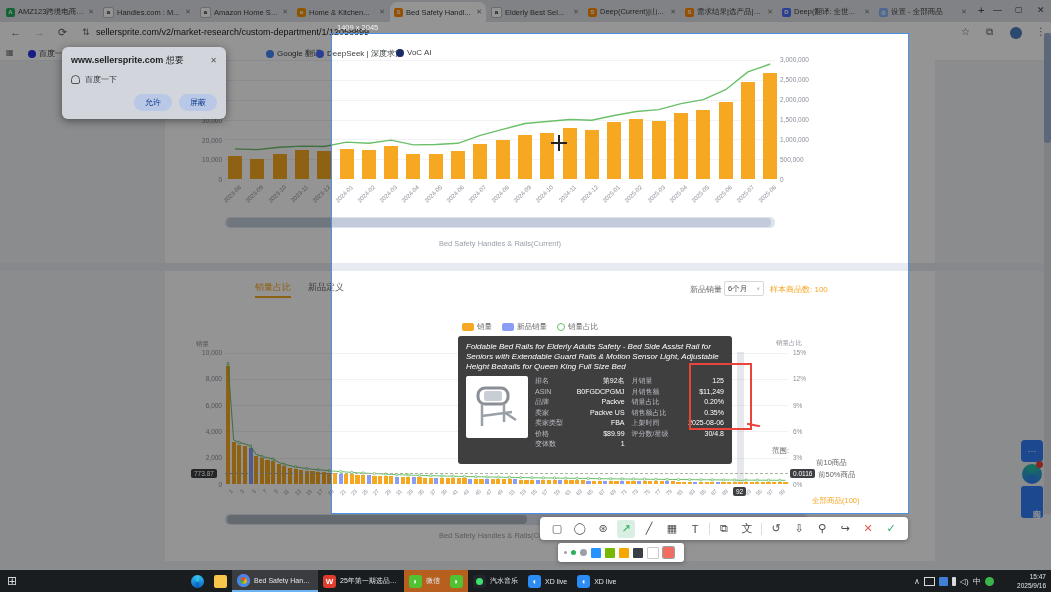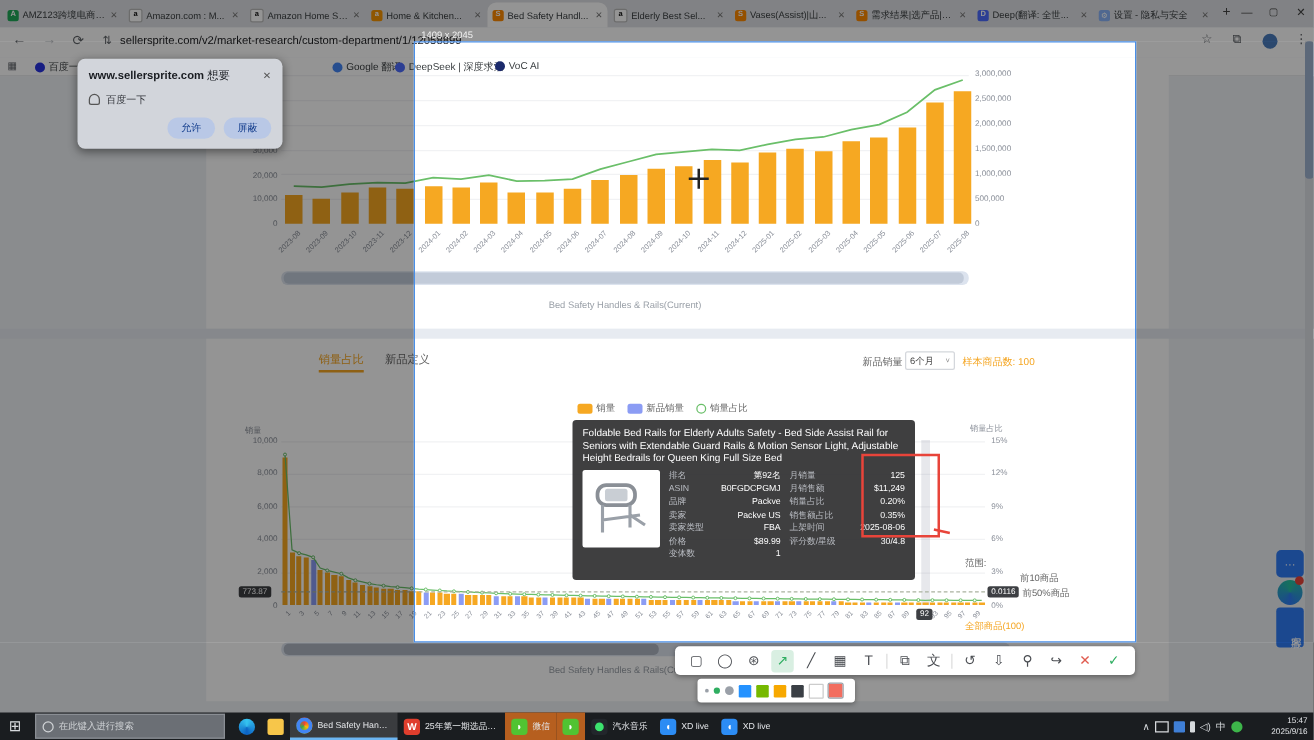--- a/index.html
+++ b/index.html
@@ -20,21 +20,21 @@
   #bmbar{left:0;top:46px;width:1051px;height:14px;background:#fff;border-bottom:1px solid #e8eaed;}
   .bm{font-size:8px;color:#3c4043;top:48px;display:flex;align-items:center;gap:3px;}
   .bm .bic{width:8px;height:8px;border-radius:50%;}
   .card{background:#fff;}
   .tick{font-size:6.5px;color:#8a8f99;}
   .xlab{font-size:6px;color:#8a8f99;transform:translateX(-100%) rotate(-45deg);transform-origin:100% 0;}
   .badge{background:#3d3f43;color:#fff;font-size:6.5px;padding:1px 3px;border-radius:2px;z-index:5;}
   .gline{height:1px;background:#f1f2f4;}
   #tooltip{left:458px;top:336px;width:274px;height:128px;background:rgba(48,48,50,.93);
     border-radius:3px;z-index:30;color:#eee;padding:6px 8px;box-sizing:border-box;}
-  #tooltip .tt{font-size:8px;line-height:10px;color:#fff;}
+  #tooltip .tt{font-size:8px;line-height:10px;color:#fff;font-style:italic;}
   .trow{display:flex;font-size:7px;line-height:10.5px;}
   .trow .k{color:#b9bcc2;}
   .trow .v{margin-left:auto;color:#fff;}
   #snip-toolbar{left:540px;top:517px;width:368px;height:23px;background:#fff;border-radius:4px;
     box-shadow:0 1px 4px rgba(0,0,0,.35);display:flex;align-items:center;justify-content:space-between;
     padding:0 8px;box-sizing:border-box;z-index:70;}
   .tool{width:18px;height:18px;display:flex;align-items:center;justify-content:center;
     font-size:11px;color:#4a4d52;border-radius:3px;}
   .tool.active{background:#d9efe2;color:#2fae61;}
   .tsep{width:1px;height:12px;background:#ddd;}
@@ -110,21 +110,21 @@
       <span style="width:8px;height:8px;border:1.5px solid #6abf69;border-radius:50%;box-sizing:border-box;"></span>
       <span style="font-size:7.5px;color:#666;">销量占比</span>
     </span>
   </div>
 
   <div id="dist-chart" class="abs"></div>
 
   <span class="abs" style="left:772px;top:446px;font-size:7.5px;color:#666;">范围:</span>
   <span class="abs" style="left:816px;top:458px;font-size:7.5px;color:#666;">前10商品</span>
   <span class="abs" style="left:818px;top:470px;font-size:7.5px;color:#666;">前50%商品</span>
-  <span class="abs" style="left:772px;top:496px;font-size:7.5px;color:#f5a623;">全部商品(100)</span>
+  <span class="abs" style="left:812px;top:496px;font-size:7.5px;color:#f5a623;">全部商品(100)</span>
 
   <div id="tooltip" class="abs">
     <div class="tt">Foldable Bed Rails for Elderly Adults Safety - Bed Side Assist Rail for Seniors with Extendable Guard Rails &amp; Motion Sensor Light, Adjustable Height Bedrails for Queen King Full Size Bed</div>
     <div class="flex" style="margin-top:4px;align-items:flex-start;gap:7px;">
       <div style="width:62px;height:62px;background:#fff;border-radius:2px;flex:0 0 auto;display:flex;align-items:center;justify-content:center;">
         <svg width="50" height="50" viewBox="0 0 50 50">
           <rect x="6" y="6" width="30" height="16" rx="7" fill="none" stroke="#8a8f96" stroke-width="3"></rect>
           <rect x="12" y="9" width="18" height="10" rx="2" fill="#c9ced4"></rect>
           <path d="M10 22 L10 44 M32 22 L32 40 M10 34 L40 30 M32 30 L44 38" stroke="#9aa0a8" stroke-width="2.5" fill="none"></path>
         </svg>
@@ -258,24 +258,20 @@
       <span style="width: 10px; height: 10px; background: rgb(36, 146, 255); display: inline-block; border-radius: 1px;"></span>
       <span style="width: 10px; height: 10px; background: rgb(118, 185, 0); display: inline-block; border-radius: 1px;"></span>
       <span style="width: 10px; height: 10px; background: rgb(247, 168, 0); display: inline-block; border-radius: 1px;"></span>
       <span style="width: 10px; height: 10px; background: rgb(58, 63, 69); display: inline-block; border-radius: 1px;"></span>
       <span style="width: 10px; height: 10px; background: rgb(255, 255, 255); display: inline-block; border-radius: 1px; border: 1px solid rgb(204, 204, 204);"></span>
       <span style="width: 11px; height: 11px; background: rgb(242, 109, 95); display: inline-block; border-radius: 1px; outline: rgb(154, 160, 168) solid 1.5px;"></span>
     </div>
 
   <div id="taskbar" class="abs"></div>
   <span class="abs" style="left:7px;top:574px;font-size:12px;color:#d7dadd;z-index:51;">⊞</span>
-  <div class="abs flex" style="left:28px;top:571px;width:152px;height:20px;background:#6b6f75;border:1px solid #8a8e94;box-sizing:border-box;gap:4px;padding:0 5px;z-index:51;">
-    <span style="width:7px;height:7px;border:1.2px solid #d0d3d6;border-radius:50%;display:inline-block;"></span>
-    <span style="font-size:7.5px;color:#d0d3d6;">在此键入进行搜索</span>
-  </div>
   <div id="task-items" class="abs" style="left:186px;top:570px;height:22px;display:flex;z-index:51;">
       <div class="task" style="max-width: 86px;">
         <span style="width: 13px; height: 13px; flex: 0 0 auto; display: flex; align-items: center; justify-content: center; font-size: 8px; color: rgb(255, 255, 255); border-radius: 50%; background: conic-gradient(rgb(53, 196, 240), rgb(11, 98, 196), rgb(53, 196, 240));"></span>
       </div>
       <div class="task" style="max-width: 86px;">
         <span style="width: 13px; height: 13px; flex: 0 0 auto; display: flex; align-items: center; justify-content: center; font-size: 8px; color: rgb(255, 255, 255); background: rgb(247, 198, 74); border-radius: 2px;"></span>
       </div>
       <div class="task" style="background: rgba(255, 255, 255, 0.14); border-bottom: 2px solid rgb(108, 181, 242); max-width: 86px;">
         <span style="width: 13px; height: 13px; flex: 0 0 auto; display: flex; align-items: center; justify-content: center; font-size: 8px; color: rgb(255, 255, 255); border-radius: 50%; background: conic-gradient(rgb(234, 67, 53), rgb(251, 188, 5), rgb(52, 168, 83), rgb(234, 67, 53)); box-shadow: rgb(66, 133, 244) 0px 0px 0px 3px inset;"></span>
         <span class="nowrap">Bed Safety Handl...</span>
@@ -320,21 +316,21 @@
     <div>2025/9/16</div>
   </div>
 
 <div class="abs tab" style="left: 2px; width: 96px;">
       <span class="fav" style="background: rgb(31, 170, 89); color: rgb(255, 255, 255);">A</span>
       <span class="nowrap" style="flex: 1 1 0%;">AMZ123跨境电商导航</span>
       <span class="cl">✕</span>
     </div>
     <div class="abs tab" style="left: 99px; width: 96px;">
       <span class="fav" style="background: rgb(255, 255, 255); color: rgb(17, 17, 17); border: 1px solid rgb(187, 187, 187);">a</span>
-      <span class="nowrap" style="flex: 1 1 0%;">Amazon.com : M...</span>
+      <span class="nowrap" style="flex: 1 1 0%;">Handles.com : M...</span>
       <span class="cl">✕</span>
     </div>
     <div class="abs tab" style="left: 196px; width: 96px;">
       <span class="fav" style="background: rgb(255, 255, 255); color: rgb(17, 17, 17); border: 1px solid rgb(187, 187, 187);">a</span>
       <span class="nowrap" style="flex: 1 1 0%;">Amazon Home Sell...</span>
       <span class="cl">✕</span>
     </div>
     <div class="abs tab" style="left: 293px; width: 96px;">
       <span class="fav" style="background: rgb(247, 148, 0); color: rgb(255, 255, 255);">a</span>
       <span class="nowrap" style="flex: 1 1 0%;">Home &amp; Kitchen...</span>
@@ -345,36 +341,36 @@
       <span class="nowrap" style="flex: 1 1 0%;">Bed Safety Handl...</span>
       <span class="cl">✕</span>
     </div>
     <div class="abs tab" style="left: 487px; width: 96px;">
       <span class="fav" style="background: rgb(255, 255, 255); color: rgb(17, 17, 17); border: 1px solid rgb(187, 187, 187);">a</span>
       <span class="nowrap" style="flex: 1 1 0%;">Elderly Best Sel...</span>
       <span class="cl">✕</span>
     </div>
     <div class="abs tab" style="left: 584px; width: 96px;">
       <span class="fav" style="background: rgb(255, 138, 0); color: rgb(255, 255, 255);">S</span>
-      <span class="nowrap" style="flex: 1 1 0%;">Vases(Assist)|山...</span>
+      <span class="nowrap" style="flex: 1 1 0%;">Deep(Current)|山...</span>
       <span class="cl">✕</span>
     </div>
     <div class="abs tab" style="left: 681px; width: 96px;">
       <span class="fav" style="background: rgb(255, 138, 0); color: rgb(255, 255, 255);">S</span>
       <span class="nowrap" style="flex: 1 1 0%;">需求结果|选产品|亚...</span>
       <span class="cl">✕</span>
     </div>
     <div class="abs tab" style="left: 778px; width: 96px;">
       <span class="fav" style="background: rgb(77, 107, 254); color: rgb(255, 255, 255);">D</span>
       <span class="nowrap" style="flex: 1 1 0%;">Deep(翻译: 全世...</span>
       <span class="cl">✕</span>
     </div>
     <div class="abs tab" style="left: 875px; width: 96px;">
       <span class="fav" style="background: rgb(138, 180, 248); color: rgb(255, 255, 255);">⚙</span>
-      <span class="nowrap" style="flex: 1 1 0%;">设置 - 隐私与安全</span>
+      <span class="nowrap" style="flex: 1 1 0%;">设置 - 全部商品</span>
       <span class="cl">✕</span>
     </div>
     <div class="abs bm" style="left: 28px;">
       <span class="bic" style="background: rgb(41, 50, 225); width: 8px; height: 8px; border-radius: 50%;"></span>
       <span style="font-size: 8px;">百度一下</span>
     </div>
     <div class="abs bm" style="left: 266px;">
       <span class="bic" style="background: rgb(66, 133, 244); width: 8px; height: 8px; border-radius: 50%;"></span>
       <span style="font-size: 8px;">Google 翻译</span>
     </div>

